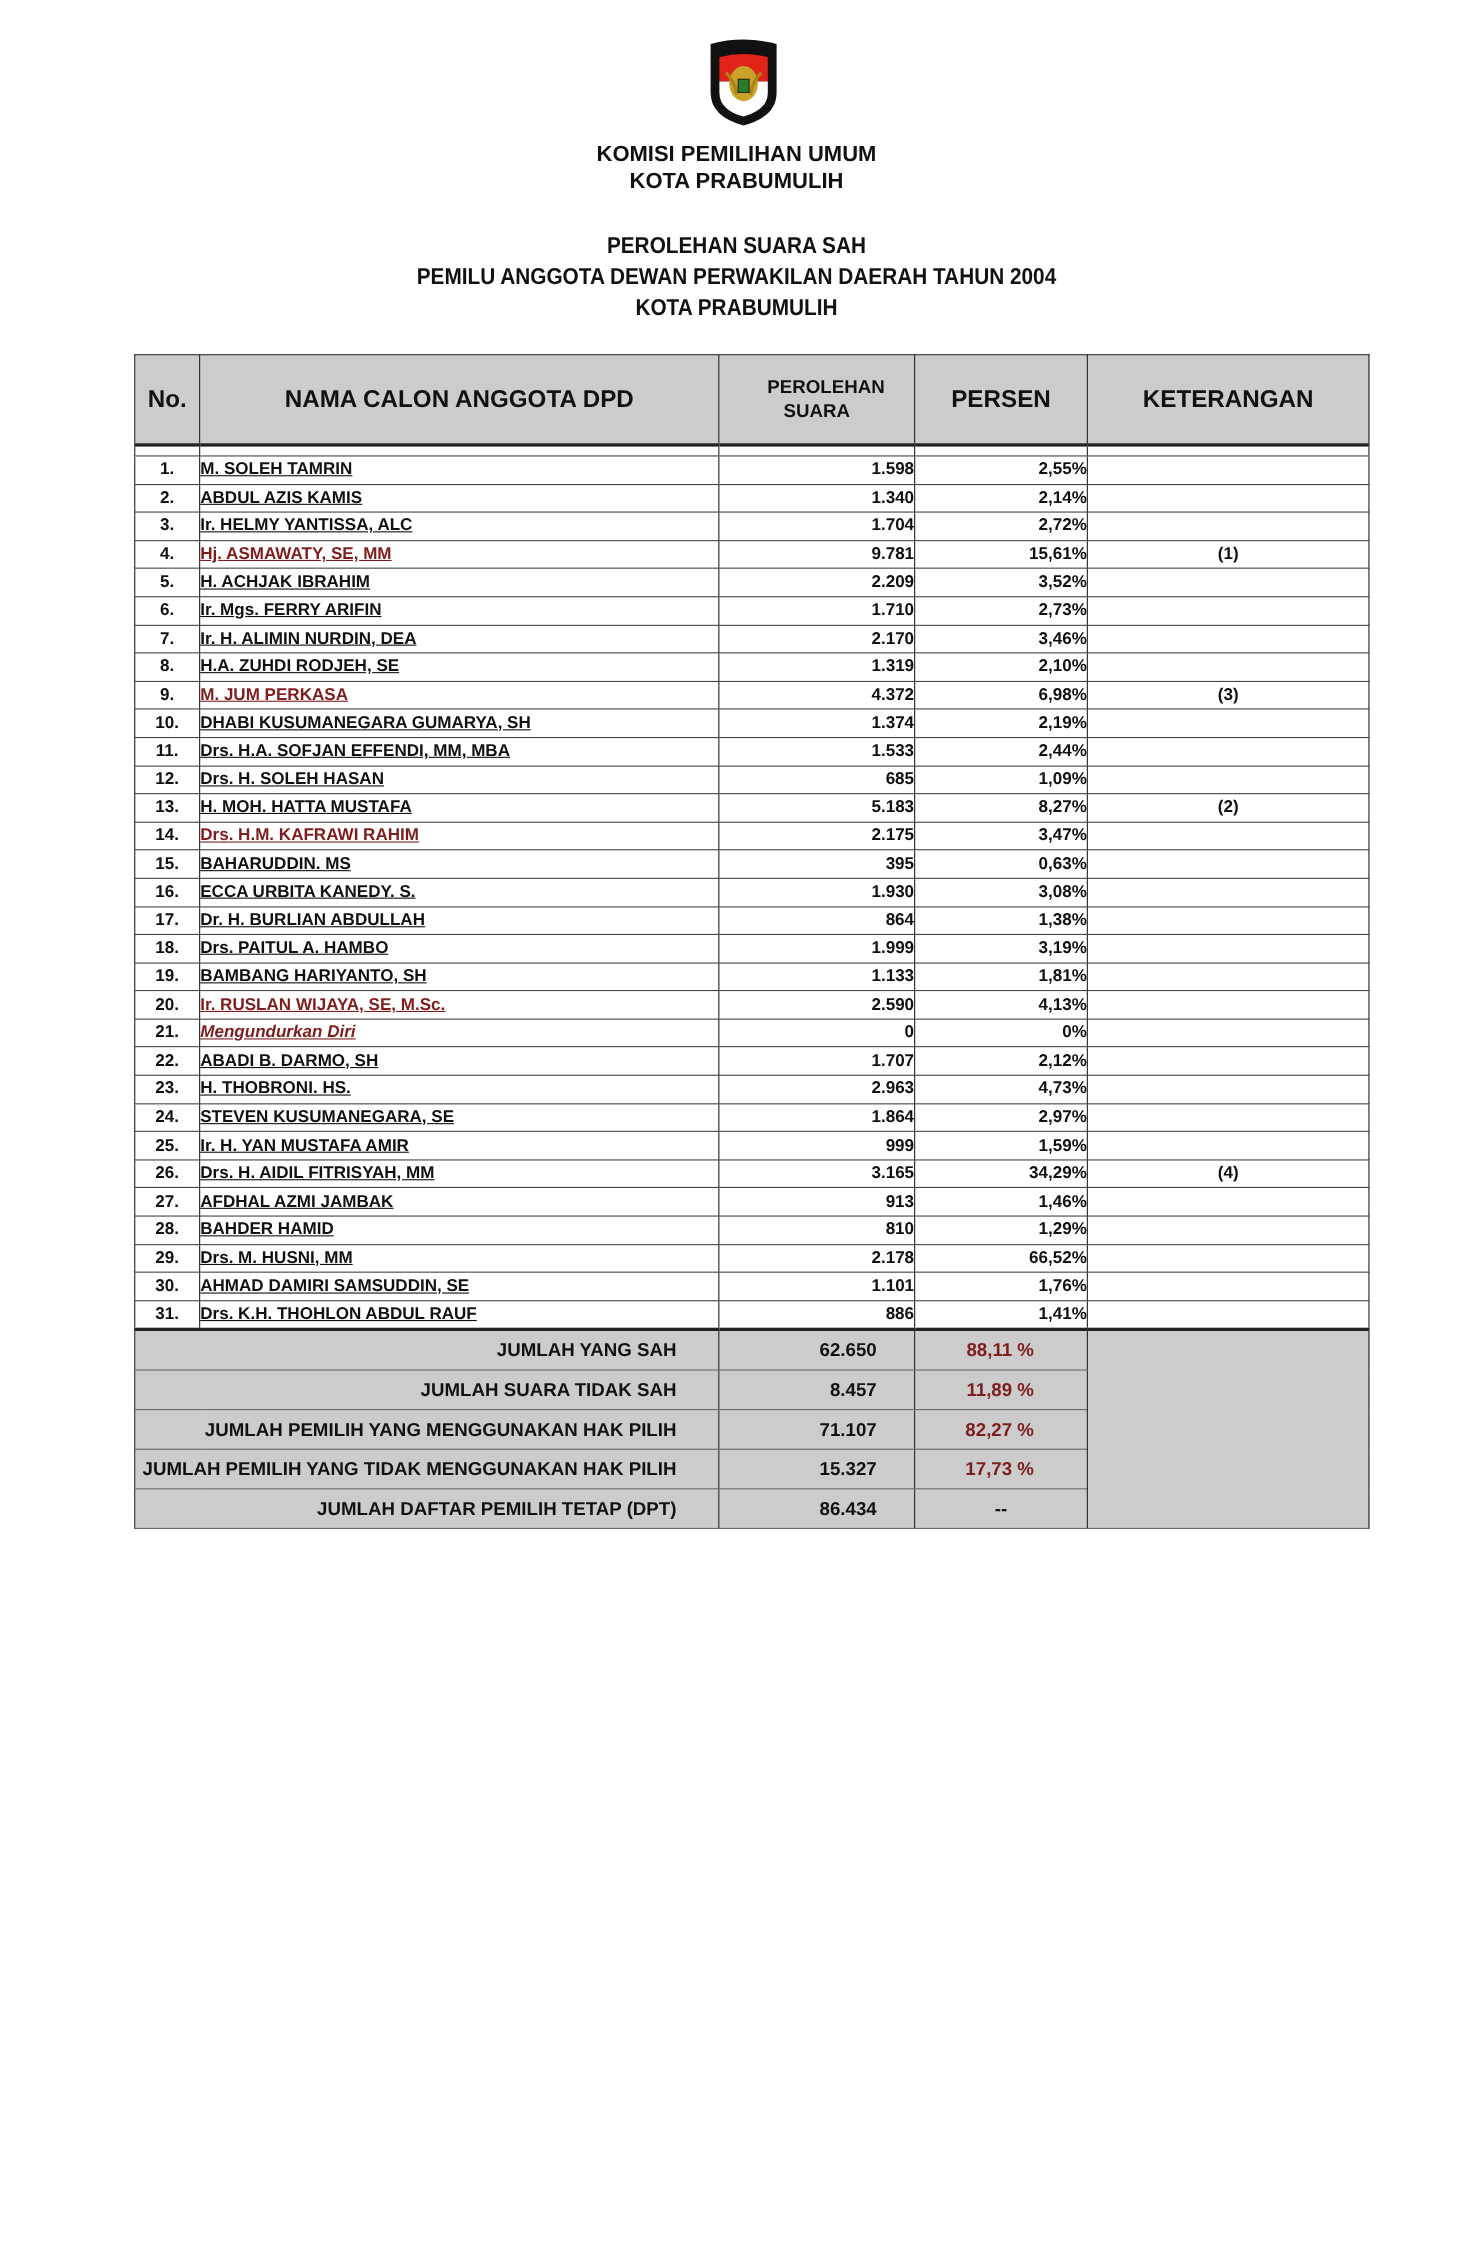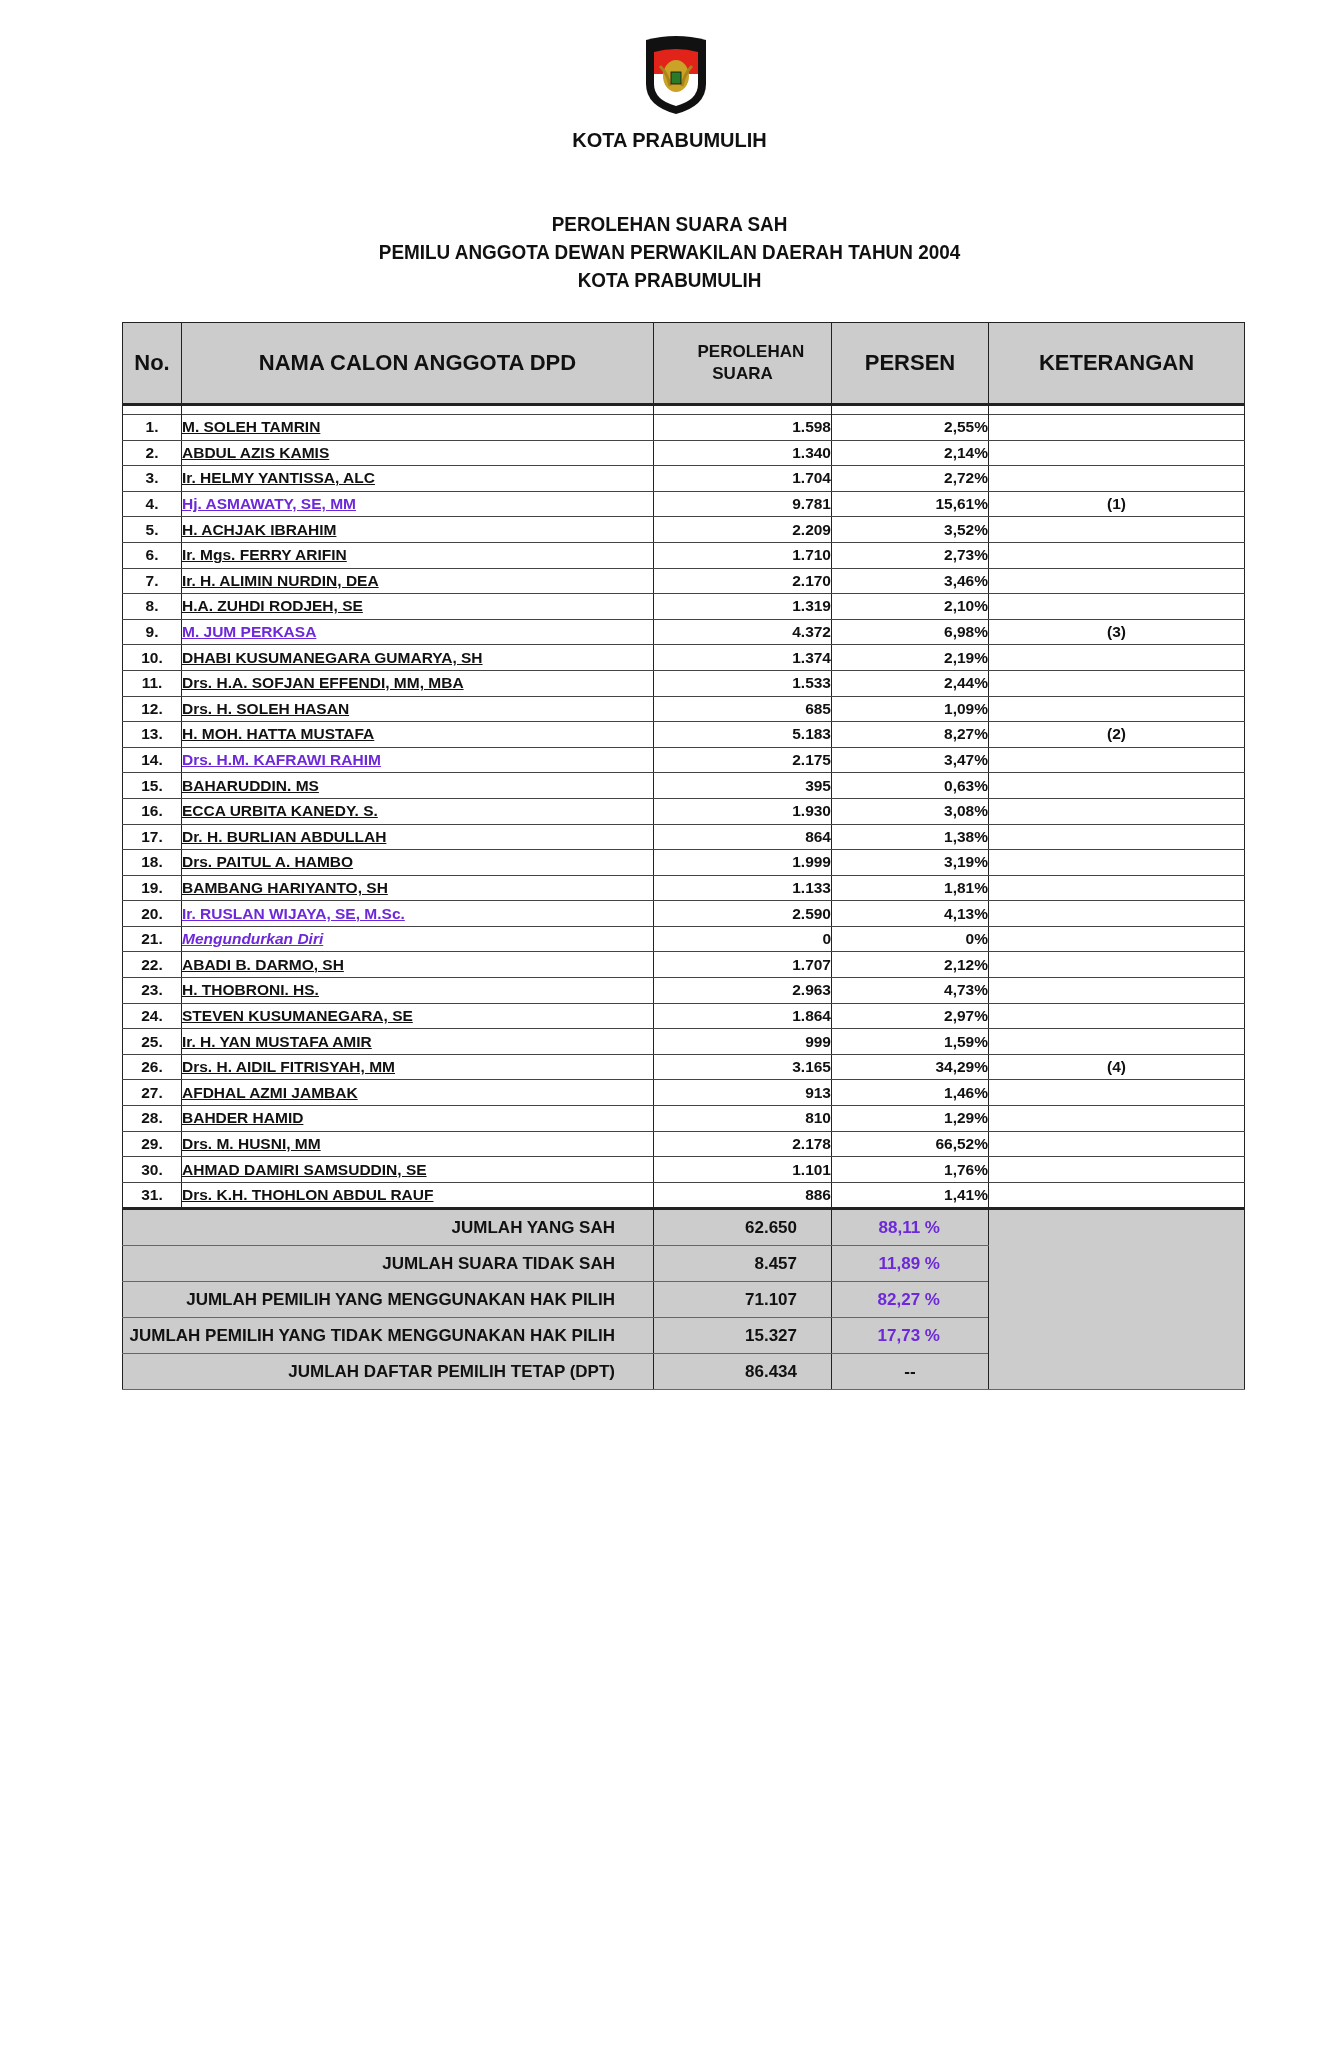--- a/index.html
+++ b/index.html
@@ -12,21 +12,21 @@
   table.grid td, table.grid th { border:1.5px solid #222; padding:0; }
   th { background:#cccccc; height:70px; font-size:22px; text-align:center; vertical-align:middle; }
   th.h2 { font-size:17px; line-height:22px; }
   tr.spacer td { height:8px; border-top:3px solid #222; border-bottom:none; background:#fff; }
   tr.row td { height:24.6px; font-size:15.5px; line-height:24px; border-top:1px solid #444; border-bottom:1px solid #444;}
   td.no { text-align:center; }
   td.name { padding-left:42px; white-space:nowrap;text-decoration:underline; }
   td.votes { text-align:right; padding-right:58px; }
   td.pct { text-align:right; padding-right:53px; font-size:14.5px; }
   td.ket { text-align:center; }
-  .red { color:#6d28d9; }
+  .red { color:#7f1d1d; }
   .ital { font-style:italic; }
   tr.sum td { background:#cccccc; height:35px; font-size:17px; border-top:1px solid #7f1d1d; border-bottom:1px solid #666;}
   tr.sum td.lbl { text-align:right; padding-right:38px; white-space:nowrap; }
   tr.sum td.sv { text-align:right; padding-right:34px; }
   tr.sum td.sp { text-align:right; padding-right:48px; }
   tr.sum td.sp.dash { text-align:center; padding-right:0; }
   tr.firstsum td { border-top:3px solid #222; }
 </style>
 </head>
 <body>
@@ -34,20 +34,21 @@
 <svg class="logo" viewBox="0 0 72 82">
   <path d="M6 6 Q36 -2 66 6 L66 50 Q66 72 36 80 Q6 72 6 50 Z" fill="#111"></path>
   <path d="M14 18 Q36 12 58 18 L58 40 L14 40 Z" fill="#e2231a"></path>
   <path d="M14 40 L58 40 L58 50 Q58 66 36 72 Q14 66 14 50 Z" fill="#ffffff"></path>
   <ellipse cx="36" cy="42" rx="13" ry="16" fill="#c9a227"></ellipse>
   <path d="M20 32 Q28 40 30 52 M52 32 Q44 40 42 52" stroke="#a8841a" stroke-width="3" fill="none"></path>
   <rect x="31" y="38" width="10" height="12" fill="#2a7a2a" stroke="#111" stroke-width="0.8"></rect>
 </svg>
 
 <div class="titles t1">
+  <div>KOMISI PEMILIHAN UMUM</div>
   <div>KOTA PRABUMULIH</div>
 </div>
 <div class="titles t2">
   <div>PEROLEHAN SUARA SAH</div>
   <div>PEMILU ANGGOTA DEWAN PERWAKILAN DAERAH TAHUN 2004</div>
   <div>KOTA PRABUMULIH</div>
 </div>
 
 <table class="grid">
   <colgroup>

